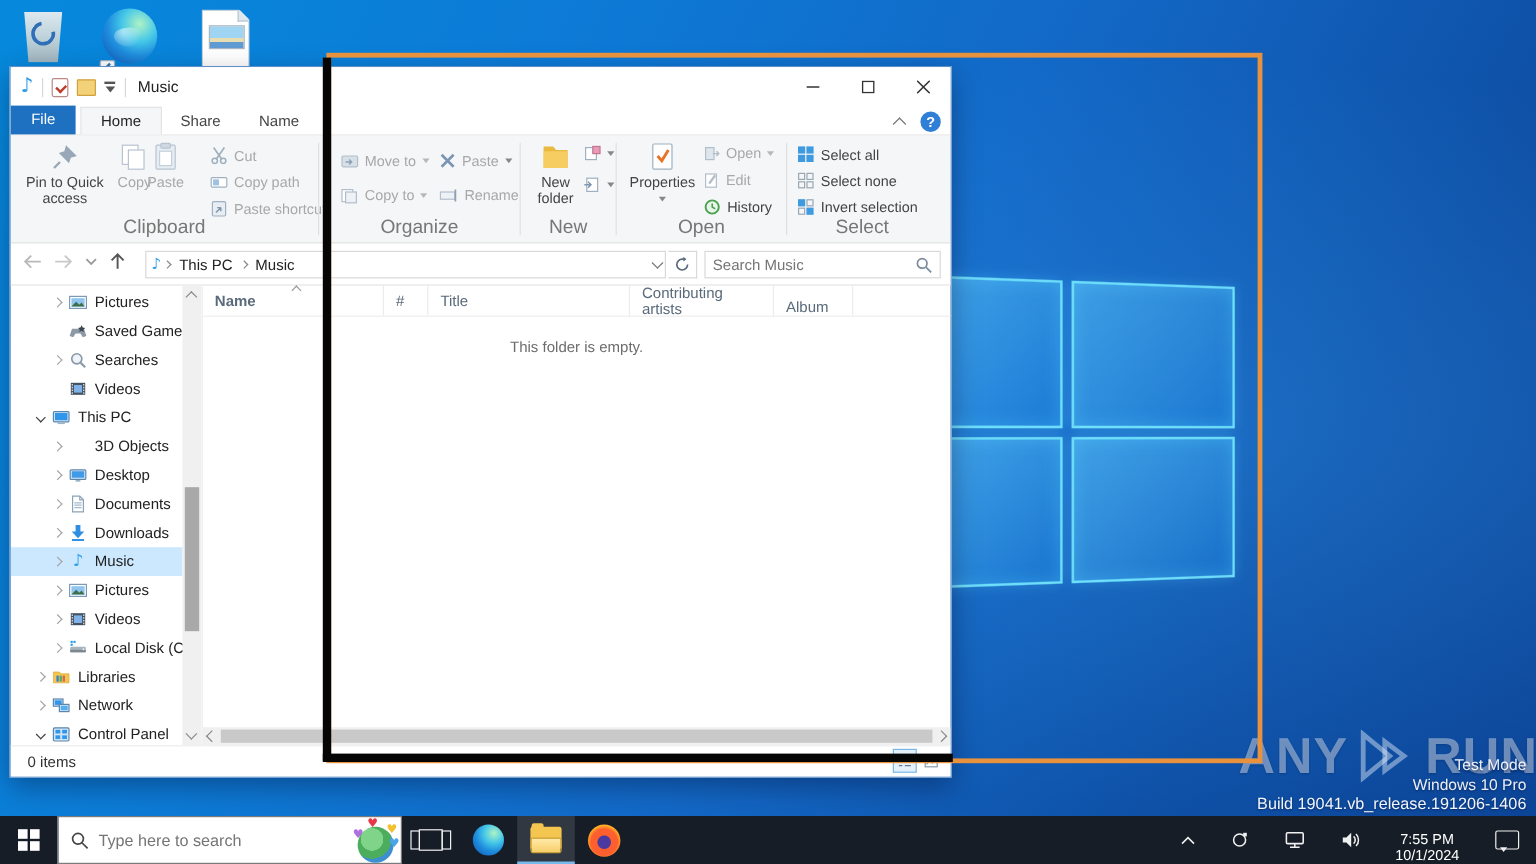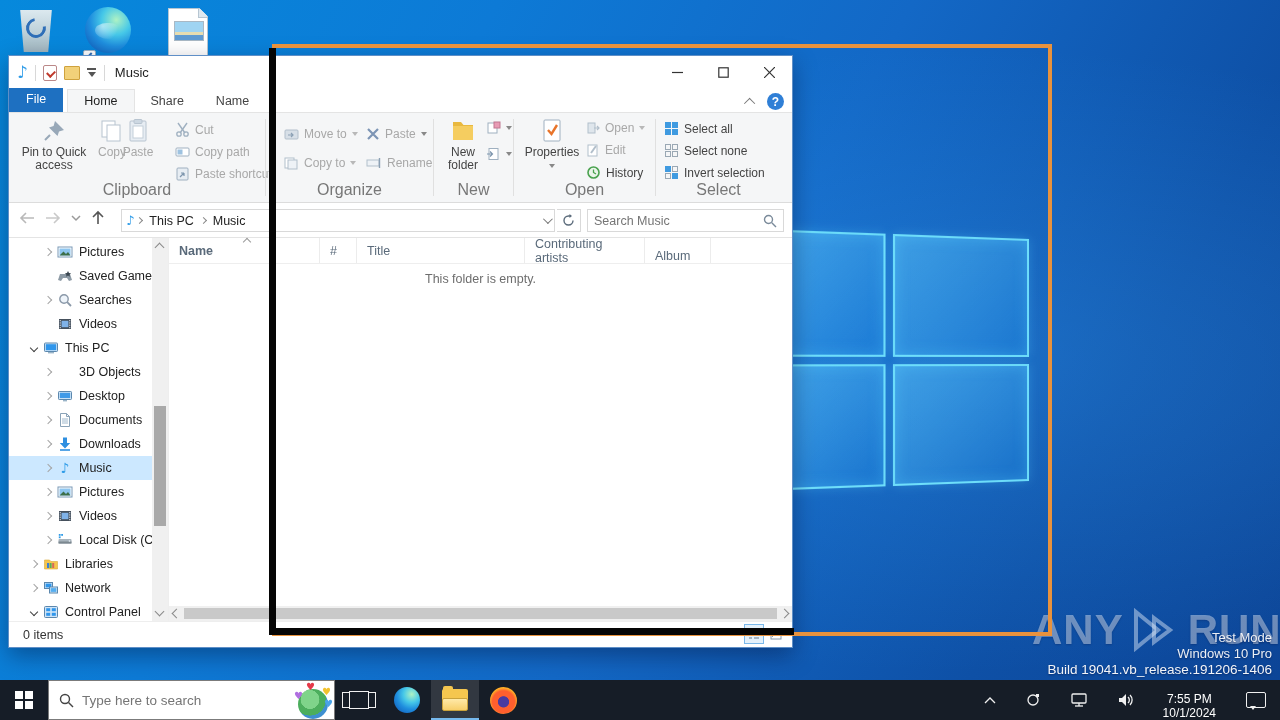--- a/index.html
+++ b/index.html
@@ -683,21 +683,21 @@
   </div>
           <div class="col" style="width: 120px;">
 
     <span>Contributing artists</span>
   </div>
           <div class="col" style="width: 66px; align-items: flex-end;">
 
     <span>Album</span>
   </div>
         </div>
-      <div class="empty-msg" style="top:34px;">This folder is empty.</div>
+      <div class="empty-msg" style="top:44px;">This folder is empty.</div>
       <div class="hscroll">
         <span class="hchev left"></span>
         <div class="thumb"></div>
         <span class="hchev rightc"></span>
       </div>
     </div>
   </div>
 
   <div class="statusbar">
     <span>0 items</span>

